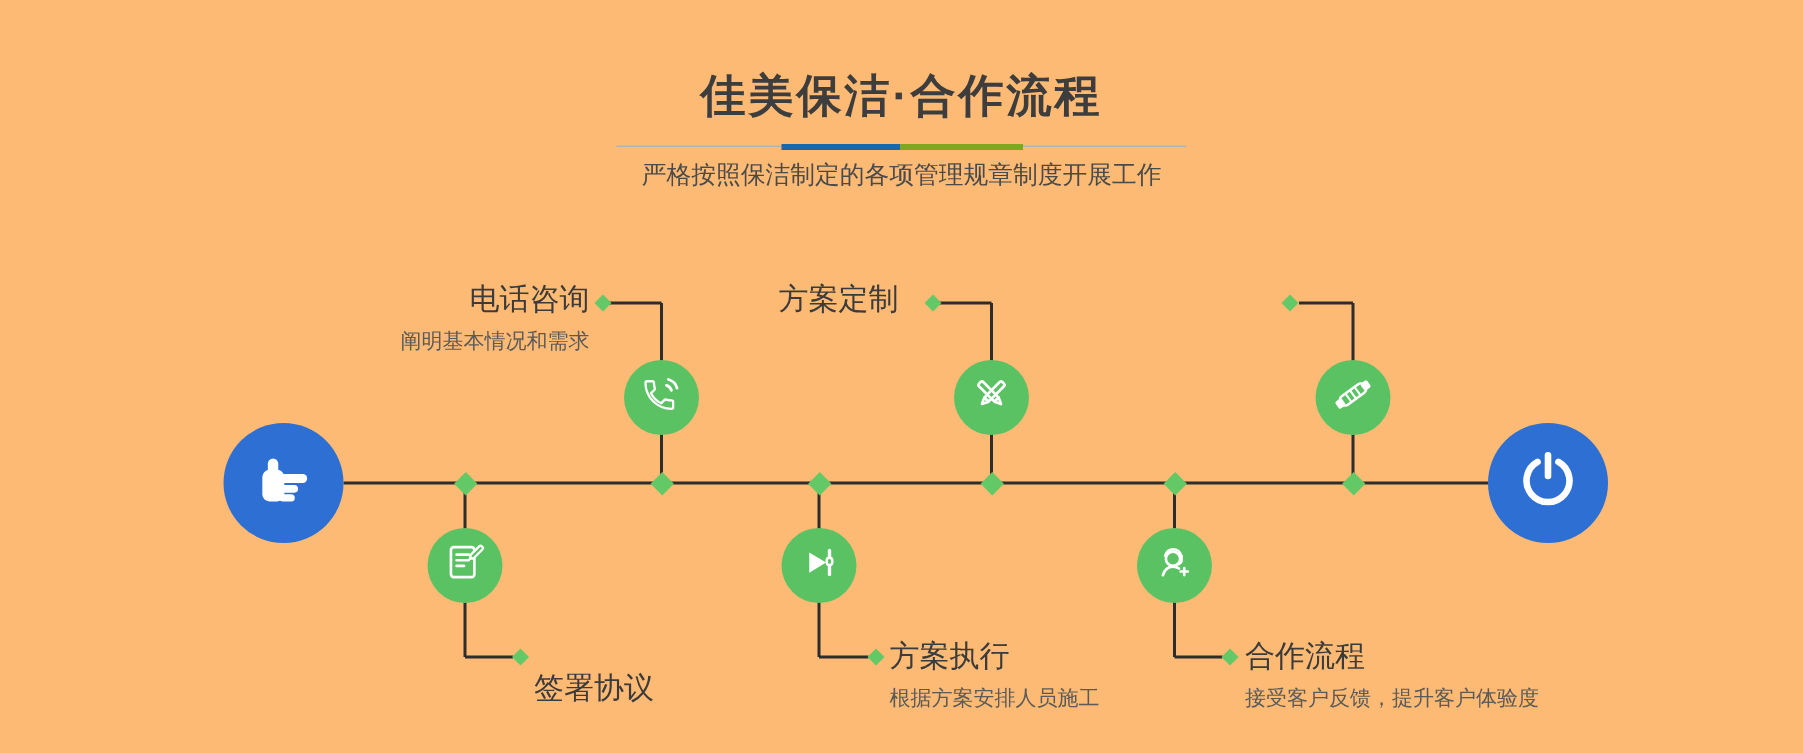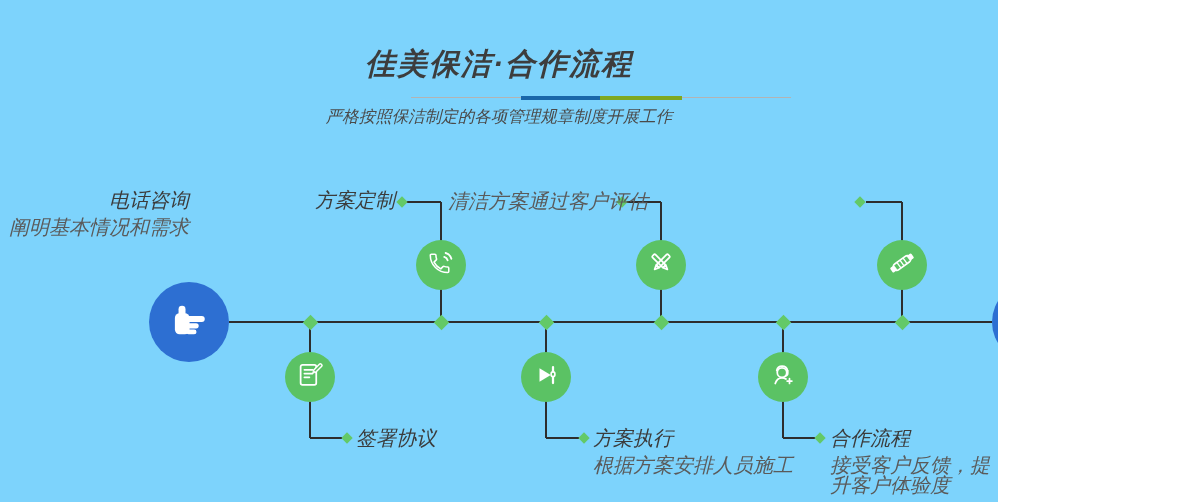--- a/index.html
+++ b/index.html
@@ -1,19 +1,18 @@
 <!DOCTYPE html>
 <html style="--green: #5BC264; --diamond_green: #63C967; --blue: #2D6FD2; --divider_blue: #1A67A9; --divider_green: #7FA821; --line: #2D2D2D;"><head>
 <meta charset="utf-8">
 <style>
   html,body{margin:0;padding:0;background:#fff;}
   .canvas{
-    position:relative;width:998px;height:502px;background:#7dd3fc;overflow:hidden;
+    position:relative;width:1202px;height:502px;background:#fdba74;overflow:hidden;
     font-family:"Liberation Sans","DejaVu Sans",sans-serif;
-    font-style:italic;
   }
   
   .page-title{position:absolute;top:44px;left:0;width:100%;text-align:center;
     font-size:30px;font-weight:bold;color:#3d3d3d;letter-spacing:2px;}
   .divider{position:absolute;left:411px;top:95px;width:380px;height:5px;}
   .divider .thin{position:absolute;left:0;top:2px;width:100%;height:1px;background:#b3b3b3;}
   .divider .seg{position:absolute;top:0.5px;height:4px;}
   .divider .seg-blue{left:110px;width:79px;background:var(--divider_blue,#1A67A9);}
   .divider .seg-green{left:189px;width:82px;background:var(--divider_green,#7FA821);}
   .page-subtitle{position:absolute;top:106px;left:0;width:100%;text-align:center;
@@ -24,42 +23,42 @@
   .vline{width:1.5px;}
   .diamond{position:absolute;background:var(--diamond_green,#63C967);transform:rotate(45deg);z-index:4;}
   .diamond.node{width:11px;height:11px;}
   .diamond.tag{width:8px;height:8px;}
   .circle{position:absolute;width:50px;height:50px;border-radius:50%;
     background:var(--green,#5BC264);display:flex;align-items:center;justify-content:center;z-index:3;}
   .endpoint{position:absolute;width:80px;height:80px;border-radius:50%;
     background:var(--blue,#2D6FD2);display:flex;align-items:center;justify-content:center;z-index:3;}
   .label{position:absolute;z-index:5;}
   .label .t{font-size:20px;color:#3b3b3b;line-height:26px;}
-  .label .d{font-size:20px;color:#5a5a5a;line-height:20px;margin-top:4px;}
+  .label .d{font-size:14px;color:#5a5a5a;line-height:20px;margin-top:4px;}
   .top-label{text-align:right;}
   .bottom-label{text-align:left;}
   .greenfill{fill:var(--green,#5BC264);}
   
   .main-line{left:229px;top:321.25px;width:763px;}
   .ep-start{left:149px;top:282px;}
   .ep-end{left:992px;top:282px;}
   
   .t1-h{left:406px;top:201.25px;width:35px;} .t1-v{left:440.25px;top:202px;height:120px;}
   .t1-tag{left:398px;top:198px;} .t1-node{left:435.5px;top:316.5px;}
   .t1-c{left:416px;top:240px;} .t1-l{right:809px;top:187px;text-align:right;}
   .t2-h{left:626px;top:201.25px;width:35px;} .t2-v{left:660.25px;top:202px;height:120px;}
   .t2-tag{left:618px;top:198px;} .t2-node{left:655.5px;top:316.5px;}
   .t2-c{left:636px;top:240px;} .t2-l{right:603px;top:187px;}
   .t3-h{left:866px;top:201.25px;width:36px;} .t3-v{left:901.25px;top:202px;height:120px;}
   .t3-tag{left:856px;top:198px;} .t3-node{left:896.5px;top:316.5px;}
   .t3-c{left:877px;top:240px;} .t3-l{right:350px;top:187px;}
   
   .b1-v{left:309.25px;top:322px;height:116px;} .b1-h{left:310px;top:437.25px;width:32px;}
   .b1-tag{left:343px;top:434px;} .b1-node{left:304.5px;top:316.5px;}
-  .b1-c{left:285px;top:352px;} .b1-l{left:356px;top:425px;text-align:right;}
+  .b1-c{left:285px;top:352px;} .b1-l{left:356px;top:446px;text-align:right;}
   .b2-v{left:545.25px;top:322px;height:116px;} .b2-h{left:546px;top:437.25px;width:33px;}
   .b2-tag{left:580px;top:434px;} .b2-node{left:540.5px;top:316.5px;}
   .b2-c{left:521px;top:352px;} .b2-l{left:593px;top:425px;}
   .b3-v{left:782.25px;top:322px;height:116px;} .b3-h{left:783px;top:437.25px;width:32px;}
   .b3-tag{left:816px;top:434px;} .b3-node{left:777.5px;top:316.5px;}
   .b3-c{left:758px;top:352px;} .b3-l{left:830px;top:425px;}
 </style>
 </head>
 <body>
 
@@ -154,21 +153,20 @@
         <g transform="rotate(-36 12 12)">
           <rect x="4" y="9.2" width="16" height="5.6" rx="2.8" fill="none" stroke="#fff" stroke-width="1.4"></rect>
           <rect x="1.6" y="9.7" width="4.2" height="4.6" rx="1" fill="#fff"></rect>
           <rect x="18.2" y="9.7" width="4.2" height="4.6" rx="1" fill="#fff"></rect>
           <path d="M9 9.4v5.2 M12 9.4v5.2 M15 9.4v5.2" stroke="#fff" stroke-width="1.1" fill="none"></path>
         </g>
       </svg>
     </span>
   </div>
   <div class="label top-label t3-l">
-    <div class="d">清洁方案通过客户评估</div>
   </div>
 
   <div class="line vline b1-v"></div>
   <div class="line hline b1-h"></div>
   <div class="diamond tag b1-tag"></div>
   <div class="diamond node b1-node"></div>
   <div class="circle b1-c">
     <span>
       <svg width="30" height="30" viewBox="0 0 24 24">
         <g fill="none" stroke="#fff" stroke-width="1.4" stroke-linejoin="round" stroke-linecap="round">

